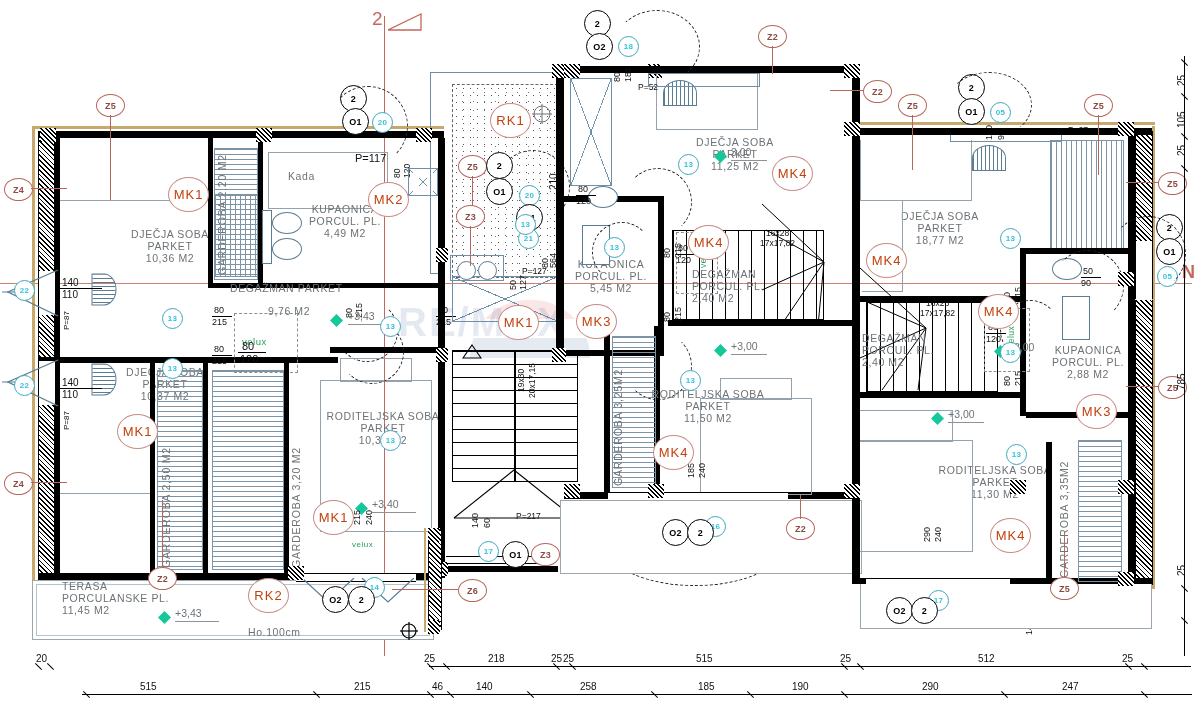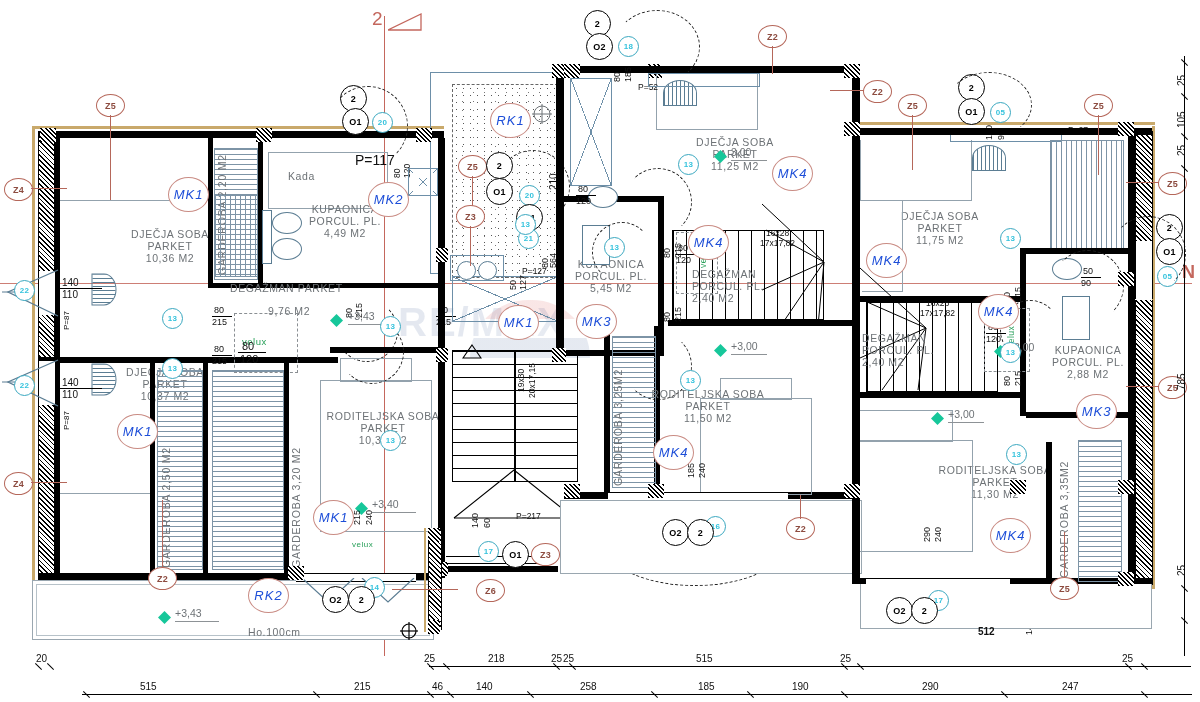--- a/index.html
+++ b/index.html
@@ -16,21 +16,21 @@
   .dim{position:absolute;color:#111;font-size:10px;white-space:nowrap;font-family:"Liberation Sans",sans-serif;}
   .vdim{position:absolute;color:#111;font-size:10px;white-space:nowrap;transform-origin:0 0;transform:rotate(-90deg);}
   .dimline{position:absolute;background:#000;height:1px;}
   .vdimline{position:absolute;background:#000;width:1px;}
   .tick{position:absolute;width:9px;height:1px;background:#000;transform-origin:50% 50%;transform:rotate(45deg);}
 
   
   .bal{position:absolute;border-radius:50%;display:flex;align-items:center;justify-content:center;
        font-size:9px;font-weight:bold;letter-spacing:.3px;background:#fff;}
   .bal.z{width:27px;height:21px;border:1.1px solid #b5675a;color:#8d4c40;border-radius:50%;}
-  .bal.k{width:39px;height:33px;border:1.2px solid #c98b83;color:#1d4ed8;font-size:13px;font-weight:normal;letter-spacing:1px;font-style:italic;}
+  .bal.k{width:39px;height:33px;border:1.2px solid #c98b83;color:#c2410c;font-size:13px;font-weight:normal;letter-spacing:1px;}
   .bal.o{width:25px;height:25px;border:1.2px solid #000;color:#000;}
   .bal.cy{width:19px;height:19px;border:1.1px solid #3aa8c0;color:#35c3dd;font-size:8px;}
   .lead{position:absolute;background:#b5675a;height:1px;}
   .leadv{position:absolute;background:#b5675a;width:1px;}
   .hatchv{position:absolute;
     background-image:repeating-linear-gradient(45deg,#000 0 1.2px,transparent 1.2px 3.4px);
     background-color:#fff;border-left:1.2px solid #000;border-right:1.2px solid #000;}
   .col{position:absolute;background-image:
     repeating-linear-gradient(45deg,#000 0 1.5px,#fff 1.5px 3.2px),
     repeating-linear-gradient(-45deg,#000 0 1.5px,transparent 1.5px 3.2px);
@@ -166,21 +166,21 @@
   <div class="lbl" style="left:288px;top:170px;">Kada</div>
   <div class="lbl c" style="left:290px;top:203px;width:110px;">
     <span>KUPAONICA</span><br>
     <span>PORCUL. PL.</span><br>
     <span>4,49 M2</span>
   </div>
   <div class="sanit r" style="left:272px;top:212px;width:28px;height:20px;"></div>
   <div class="sanit r" style="left:272px;top:238px;width:28px;height:20px;"></div>
   <div class="sanit" style="left:262px;top:210px;width:8px;height:52px;"></div>
   <div class="shelfh" style="left:214px;top:195px;width:42px;height:80px;"></div>
-  <div class="dim" style="left:355px;top:152px;font-size:14px;">P=117</div>
+  <div class="dim" style="left:355px;top:152px;font-size:11px;">P=117</div>
   <div class="vdim" style="left:392px;top:178px;font-size:8.5px;">
     <span>80</span>
   </div>
   <div class="vdim" style="left:402px;top:178px;font-size:8.5px;">
     <span>120</span>
   </div>
   <div class="wall" style="left:438px;top:138px;width:6px;height:148px;"></div>
   <div class="xbox" style="left:408px;top:168px;width:28px;height:26px;"></div>
 
   <div class="lbl" style="left:230px;top:282px;">
@@ -229,20 +229,25 @@
   <div class="lvlplus" style="left:372px;top:498px;">+3,40</div>
   <div class="lvlline" style="left:372px;top:512px;width:44px;"></div>
   <div class="veluxtxt" style="left:352px;top:540px;transform:rotate(0deg);font-size:8px;">velux</div>
   <div class="door" style="left:340px;top:320px;width:62px;height:62px;border-color:transparent #222 #222 transparent;"></div>
 
   <div class="vdim" style="left:352px;top:525px;font-size:9px;">215</div>
   <div class="vdim" style="left:364px;top:525px;font-size:9px;">240</div>
 
   <div class="terr" style="left:32px;top:580px;width:400px;height:58px;"></div>
   <div class="terr" style="left:36px;top:584px;width:392px;height:50px;border-color:#b7c2c9;"></div>
+  <div class="lbl" style="left:62px;top:580px;">
+    <span>TERASA</span><br>
+    <span>PORCULANSKE PL.</span><br>
+    <span>11,45 M2</span>
+  </div>
   <div class="lvl" style="left:158px;top:611px;"></div>
   <div class="lvlplus" style="left:175px;top:607px;">+3,43</div>
   <div class="lvlline" style="left:175px;top:621px;width:44px;"></div>
   <div class="lbl" style="left:248px;top:626px;">Ho.100cm</div>
 
   <div class="win" style="left:296px;top:573px;width:120px;height:7px;"></div>
   <svg style="position:absolute;left:300px;top:578px;" width="120" height="26">
     <polyline points="2,0 28,24 54,0" fill="none" stroke="#5b7d93" stroke-width="1.2"></polyline>
     <polyline points="62,0 88,24 114,0" fill="none" stroke="#5b7d93" stroke-width="1.2"></polyline>
   </svg>
@@ -384,21 +389,21 @@
   <div class="vdim" style="left:686px;top:478px;font-size:9px;">185</div>
   <div class="vdim" style="left:697px;top:478px;font-size:9px;">240</div>
   <div class="vdim" style="left:764px;top:560px;font-size:9px;">140</div>
   <div class="win" style="left:608px;top:492px;width:180px;height:7px;"></div>
   <div class="door" style="left:604px;top:500px;width:180px;height:84px;border-color:transparent transparent #222 #222;"></div>
   <div class="terr" style="left:560px;top:500px;width:300px;height:72px;"></div>
 
   <div class="lbl c" style="left:880px;top:210px;width:120px;">
     <span>DJEČJA SOBA</span><br>
     <span>PARKET</span><br>
-    <span>11,75 M2</span>
+    <span>18,77 M2</span>
   </div>
   <div class="inner" style="left:860px;top:140px;width:110px;height:60px;border-top:none;"></div>
   <div class="inner" style="left:862px;top:200px;width:40px;height:90px;border-left:none;"></div>
   <div class="fanwin" style="left:972px;top:145px;width:32px;height:24px;"></div>
   <div class="dim" style="left:984px;top:140px;font-size:9px;transform:rotate(-90deg);transform-origin:0 0;">140</div>
   <div class="dim" style="left:996px;top:140px;font-size:9px;transform:rotate(-90deg);transform-origin:0 0;">90</div>
   <div class="dim" style="left:1068px;top:125px;font-size:8.5px;">P=97</div>
   <div class="bluebox" style="left:950px;top:128px;width:110px;height:12px;"></div>
 
   <div class="sill" style="left:1152px;top:126px;width:3px;height:460px;"></div>
@@ -511,21 +516,21 @@
 
   <div class="bal z" style="left:458px;top:155px;">Z5</div>
   <div class="leadv" style="left:472px;top:176px;height:52px;"></div>
 
   <div class="bal z" style="left:456px;top:205px;">Z3</div>
   <div class="leadv" style="left:470px;top:226px;height:40px;"></div>
 
   <div class="bal z" style="left:148px;top:567px;">Z2</div>
   <div class="leadv" style="left:162px;top:500px;height:68px;"></div>
 
-  <div class="bal z" style="left:476px;top:579px;">Z6</div>
+  <div class="bal z" style="left:458px;top:579px;">Z6</div>
   <div class="lead" style="left:392px;top:589px;width:66px;"></div>
 
   <div class="bal z" style="left:758px;top:25px;">Z2</div>
   <div class="leadv" style="left:772px;top:46px;height:28px;"></div>
 
   <div class="bal z" style="left:863px;top:80px;">Z2</div>
   <div class="lead" style="left:830px;top:90px;width:34px;"></div>
 
   <div class="bal z" style="left:898px;top:94px;">Z5</div>
   <div class="leadv" style="left:912px;top:115px;height:55px;"></div>
@@ -629,21 +634,21 @@
   <div class="tick" style="left:34px;top:666px;"></div>
   <div class="tick" style="left:46px;top:666px;"></div>
 
   <div class="dimline" style="left:429px;top:666px;width:762px;"></div>
   <div class="dim" style="left:424px;top:653px;">25</div>
   <div class="dim" style="left:488px;top:653px;">218</div>
   <div class="dim" style="left:551px;top:653px;">25</div>
   <div class="dim" style="left:563px;top:653px;">25</div>
   <div class="dim" style="left:696px;top:653px;">515</div>
   <div class="dim" style="left:840px;top:653px;">25</div>
-  <div class="dim" style="left:978px;top:626px;font-weight:bold;">512</div>
+  <div class="dim" style="left:978px;top:653px;">512</div>
   <div class="dim" style="left:1122px;top:653px;">25</div>
   <div class="tick" style="left:426px;top:666px;"></div>
   <div class="tick" style="left:442px;top:666px;"></div>
   <div class="tick" style="left:552px;top:666px;"></div>
   <div class="tick" style="left:568px;top:666px;"></div>
   <div class="tick" style="left:840px;top:666px;"></div>
   <div class="tick" style="left:856px;top:666px;"></div>
   <div class="tick" style="left:1124px;top:666px;"></div>
   <div class="tick" style="left:1140px;top:666px;"></div>
 

